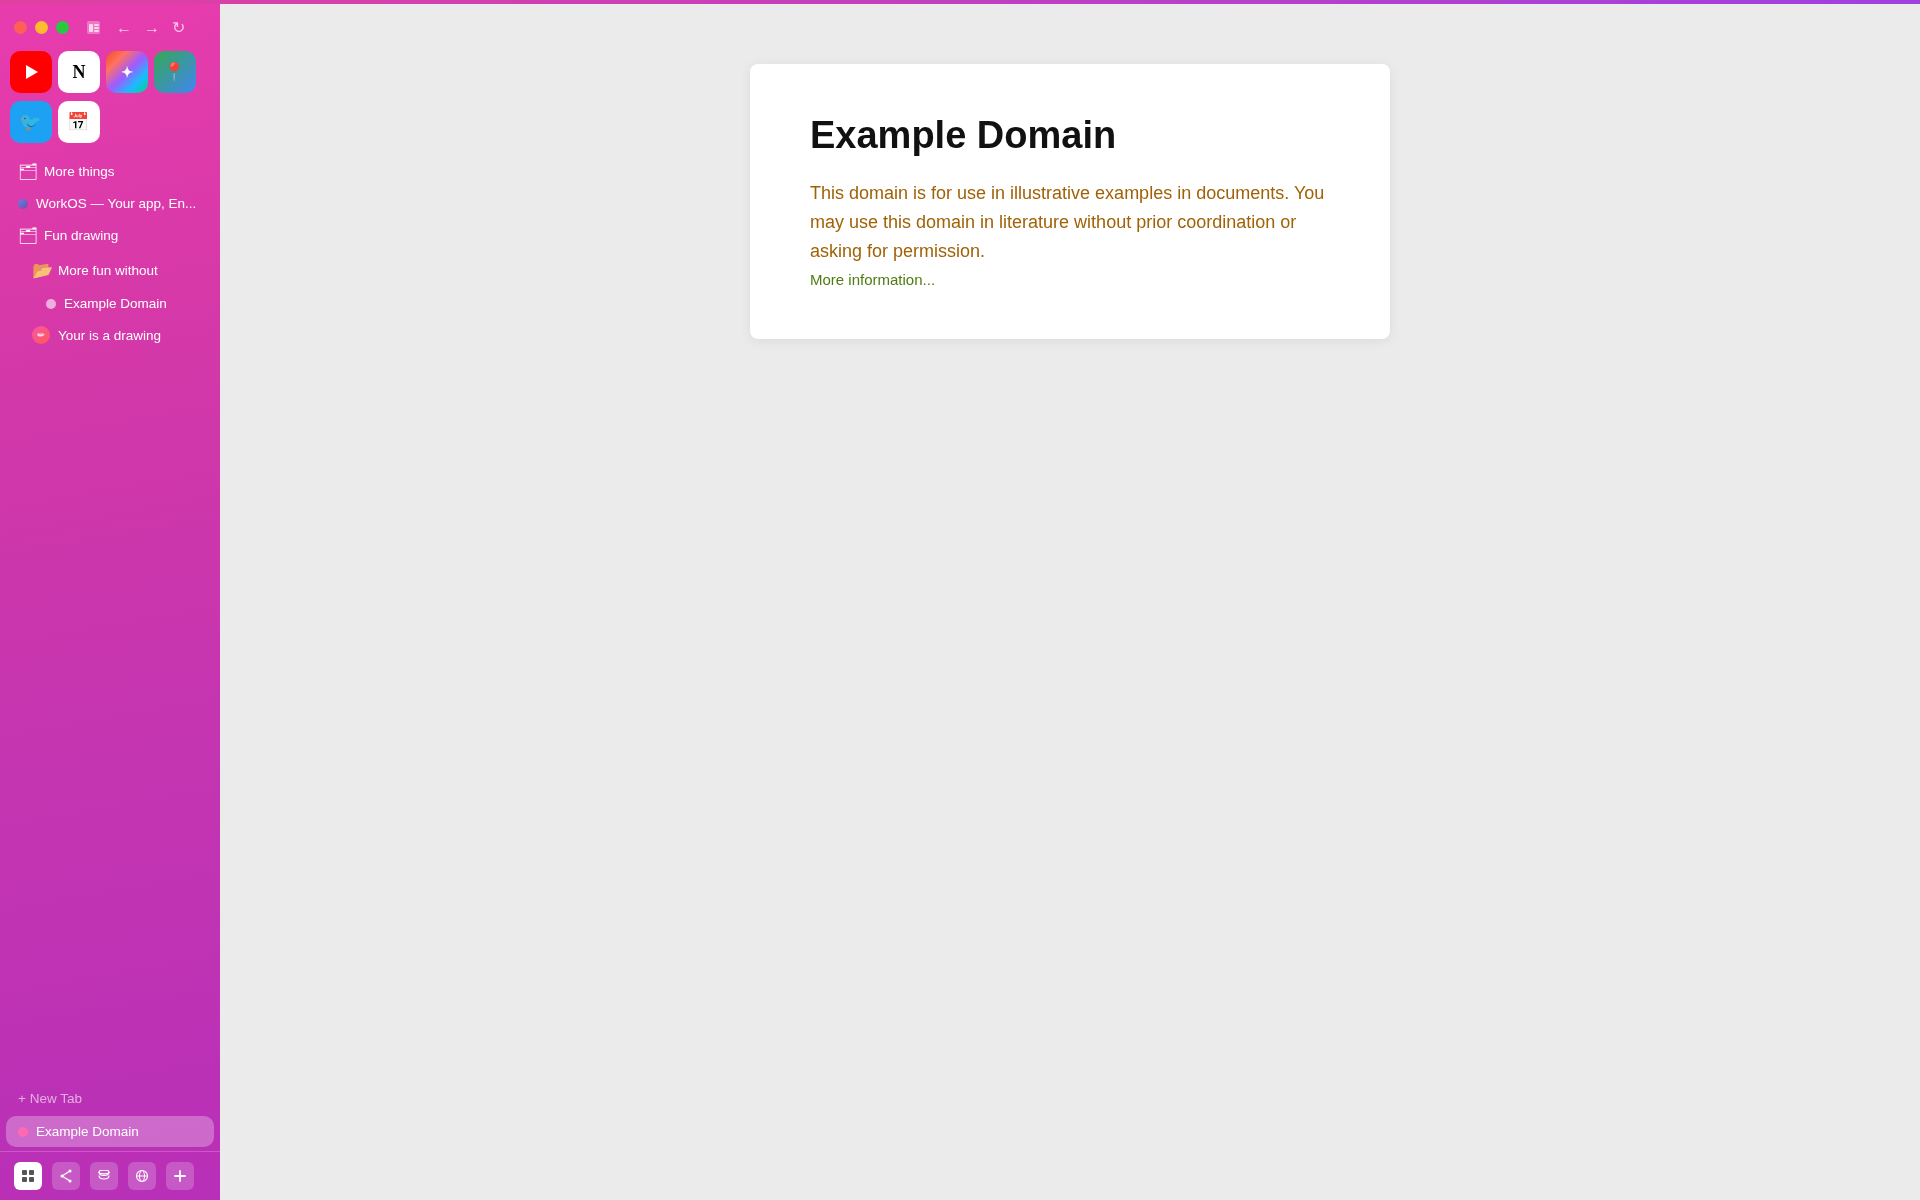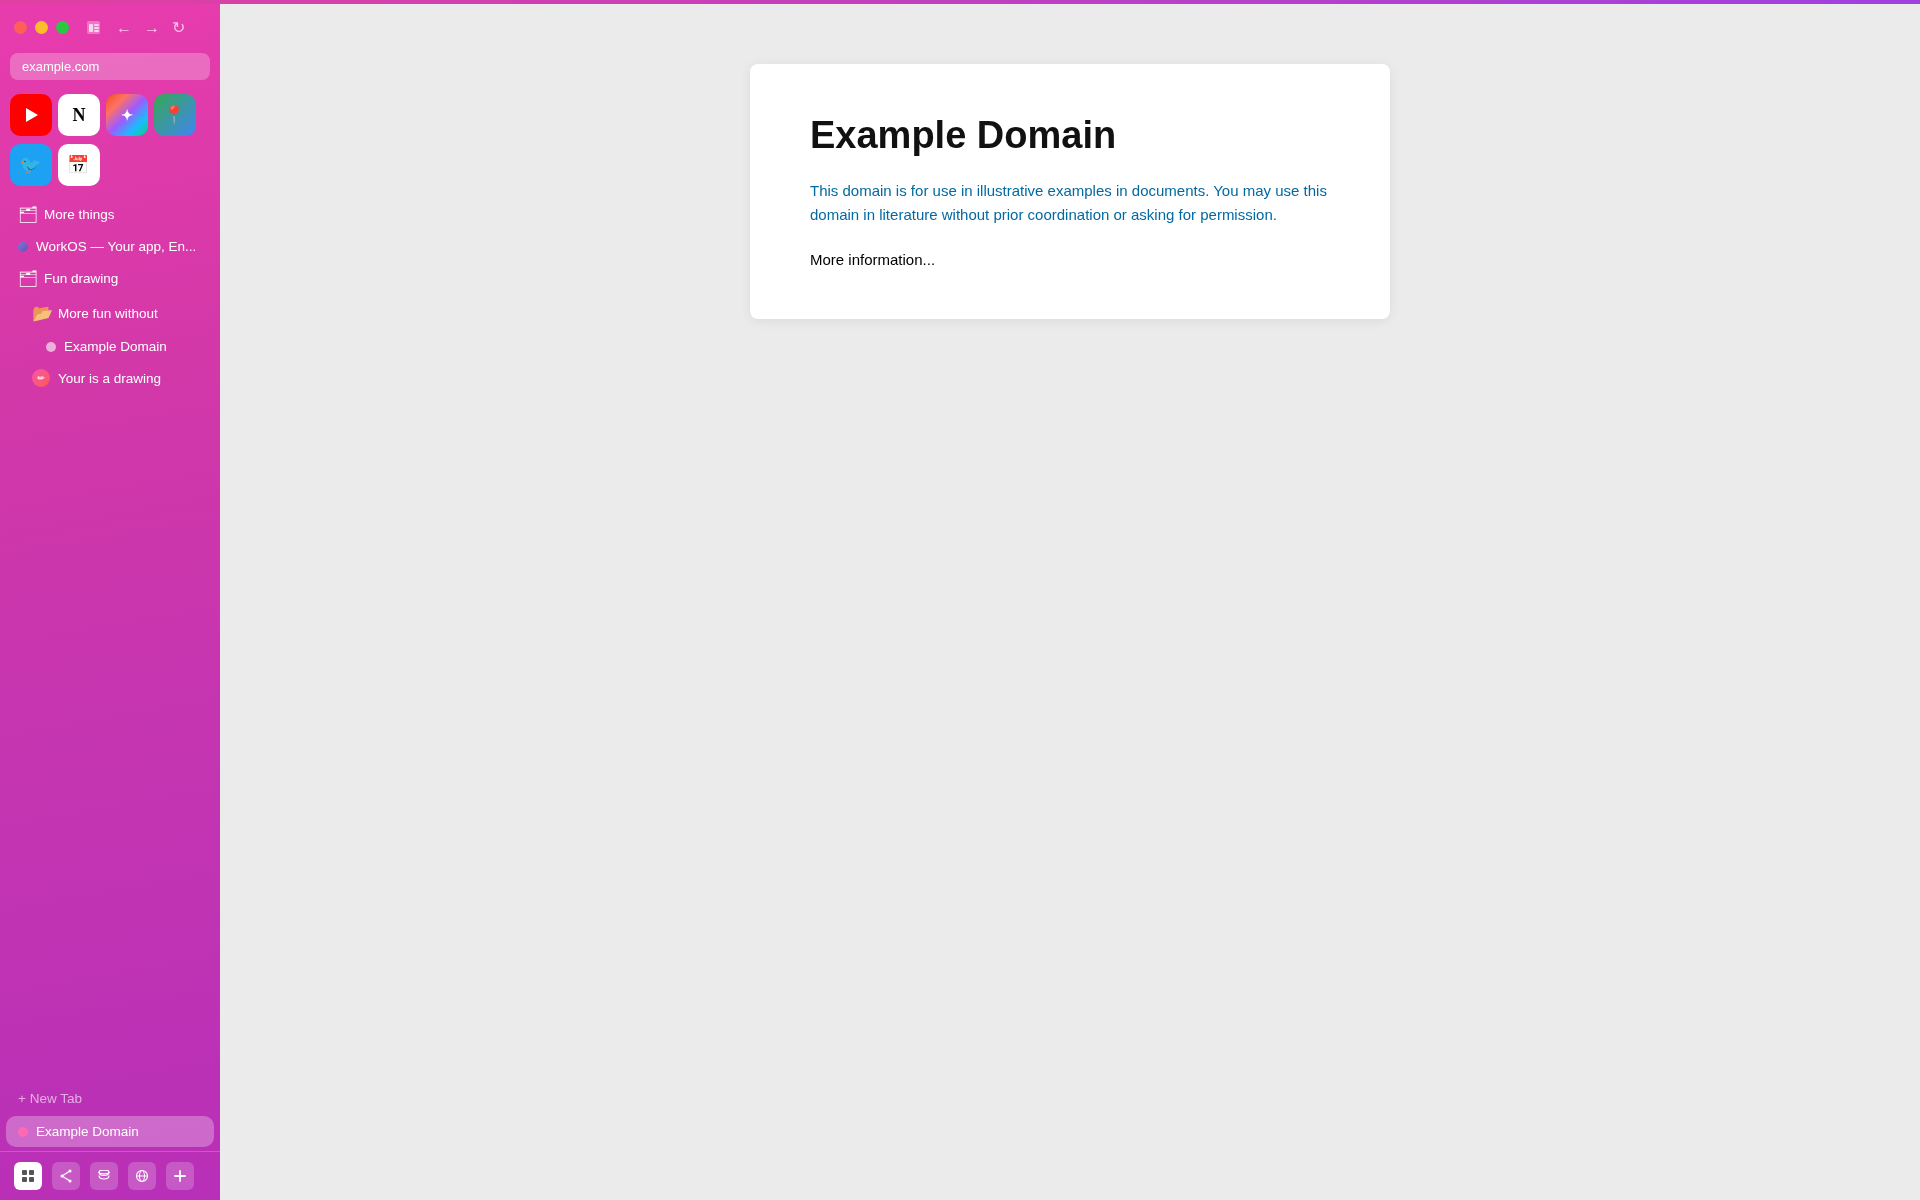--- a/index.html
+++ b/index.html
@@ -247,28 +247,28 @@
     }
 
     .content-card h1 {
       font-size: 38px;
       font-weight: 700;
       color: #111;
       margin-bottom: 22px;
     }
 
     .content-card p {
-      font-size: 15px;
-      color: #0369a1;
+      font-size: 18px;
+      color: #a16207;
       line-height: 1.6;
-      margin-bottom: 24px;
+      margin-bottom: 6px;
     }
 
     .content-card a {
-      color: #000000;
+      color: #4d7c0f;
       text-decoration: none;
       font-size: 15px;
     }
 
     
     .folder-icon {
       font-size: 16px;
     }
 
     
@@ -347,23 +347,20 @@
         </div>
       </div>
 
       <div style="display:flex;align-items:center;gap:4px;margin-left:4px;">
         <button class="nav-btn">←</button>
         <button class="nav-btn">→</button>
         <button class="nav-btn">↻</button>
       </div>
     </div>
 
-    <div class="url-bar-container">
-      <div class="url-bar">example.com</div>
-    </div>
 
     <div class="bookmarks-row">
       <div class="bookmark-icon bm-youtube">
         <div class="youtube-play"></div>
       </div>
       <div class="bookmark-icon bm-notion">
         <span class="notion-n">N</span>
       </div>
       <div class="bookmark-icon bm-figma">
         <span class="figma-icon">✦</span>

